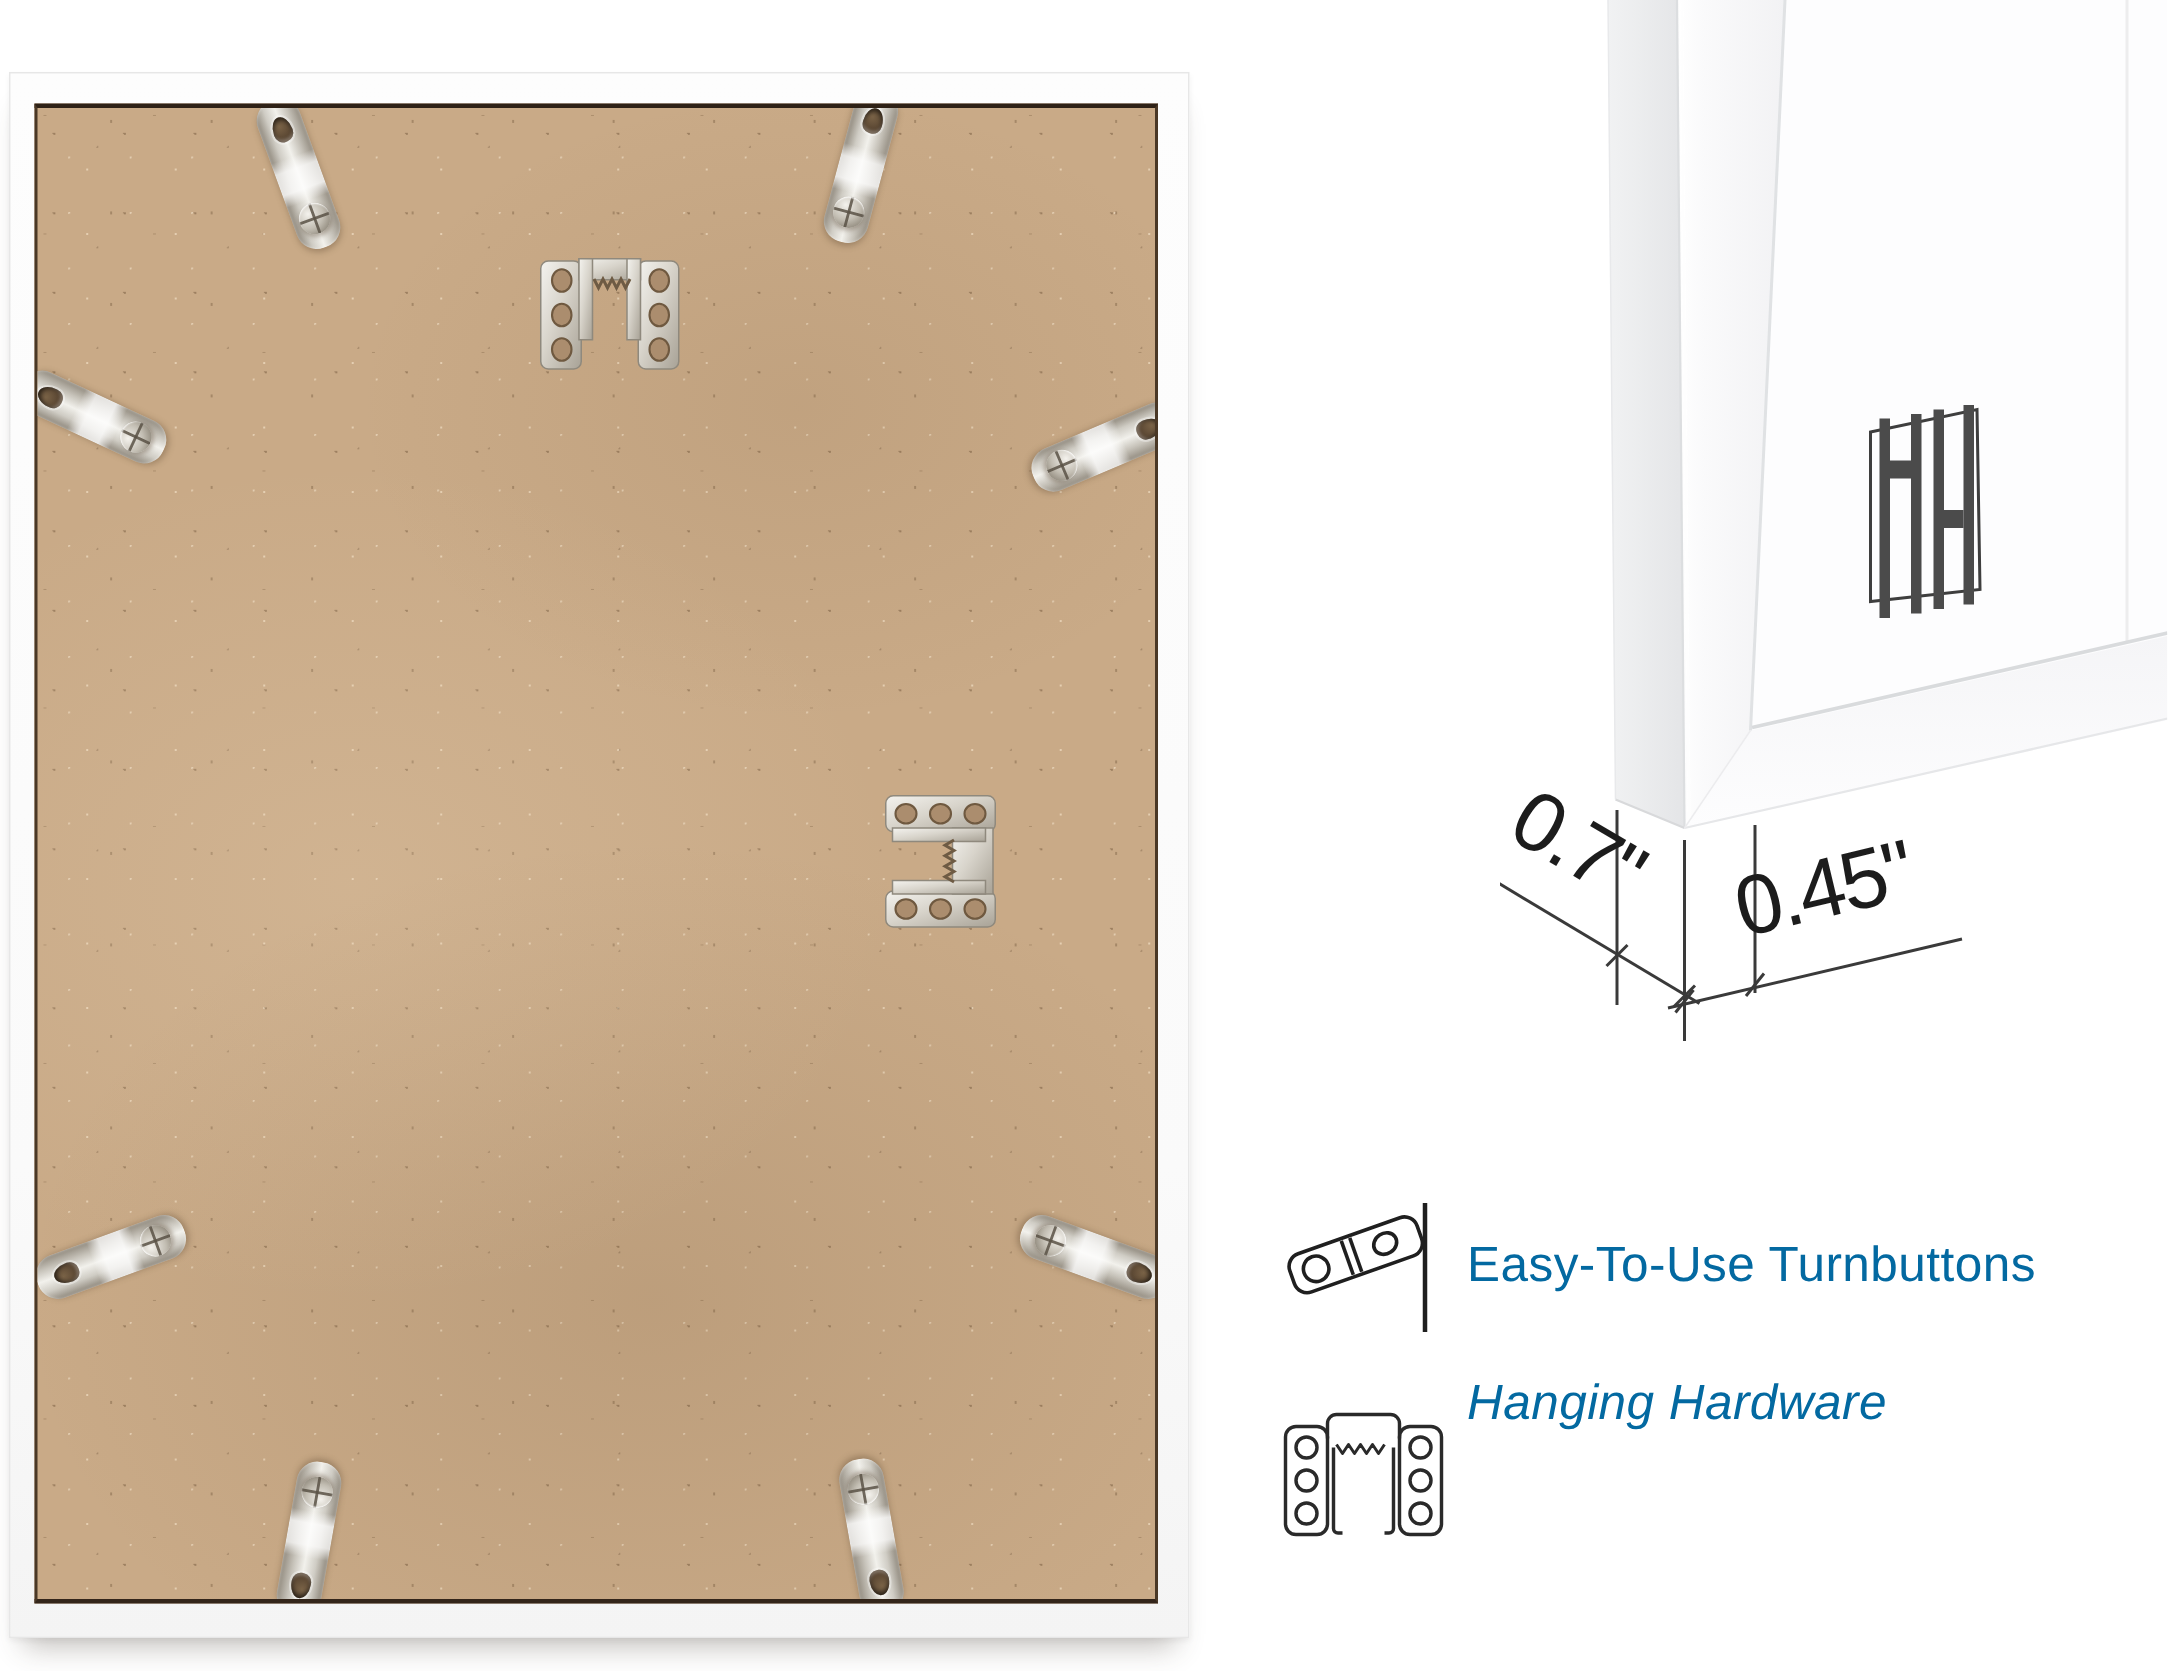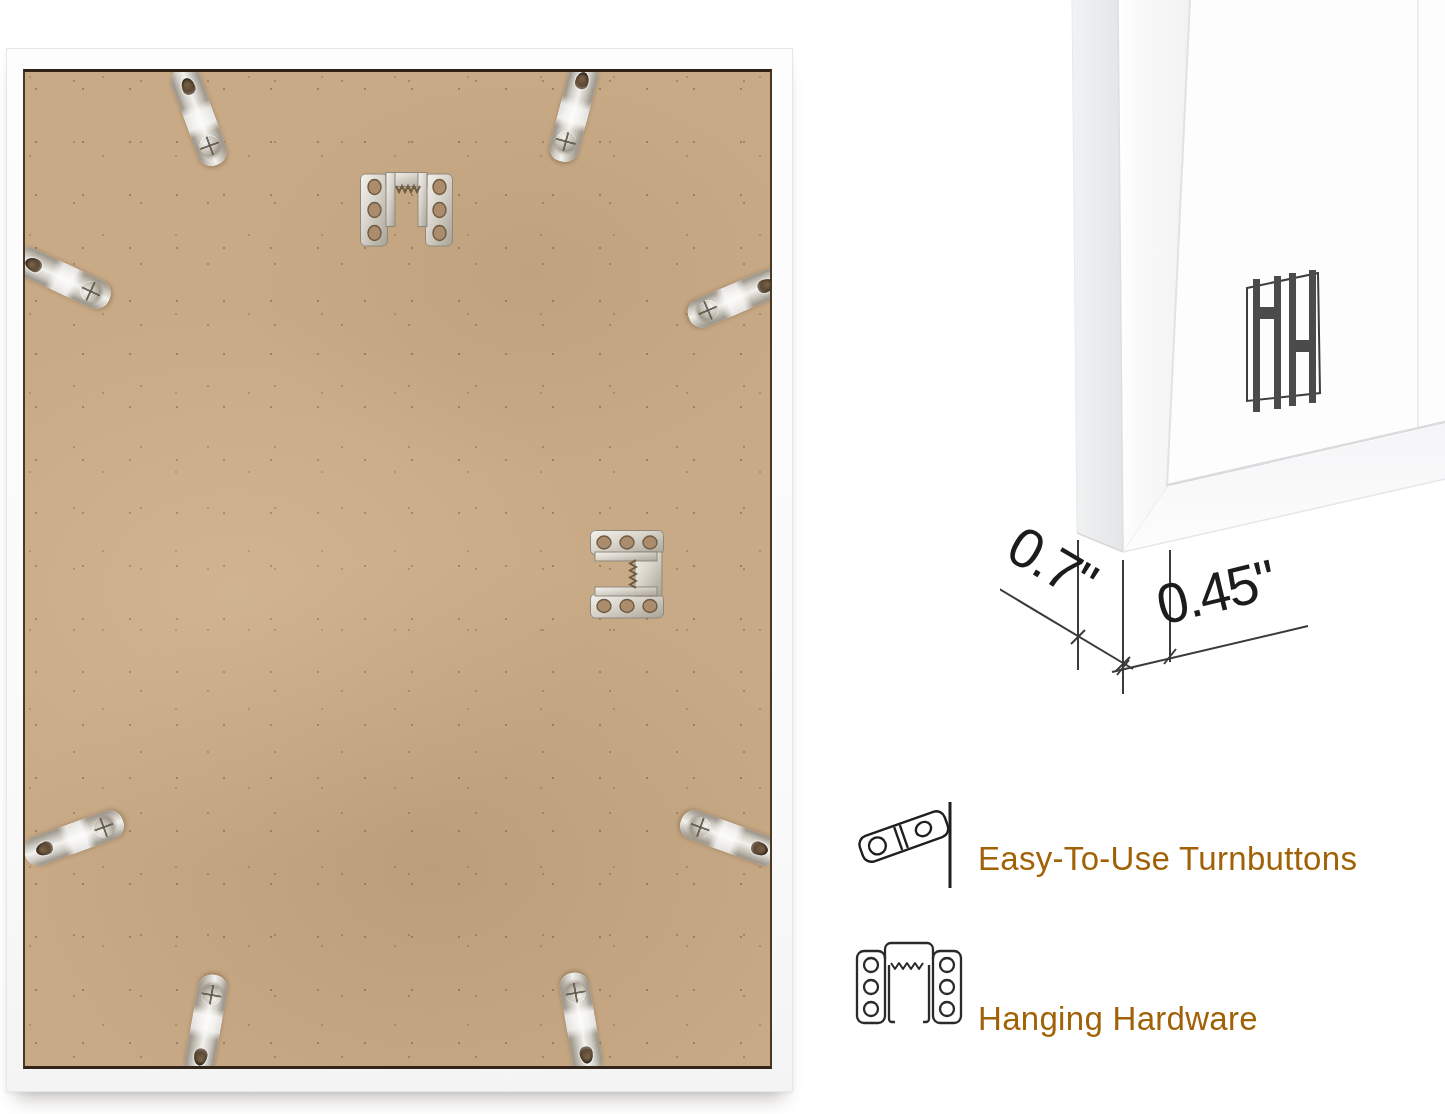--- a/index.html
+++ b/index.html
@@ -68,24 +68,24 @@
   .hangerB{position:absolute; left:564px; top:457px;}
 
   
   .corner-photo{ position:absolute; left:1000px; top:0; }
 
   
   .feature-icon{ position:absolute; }
   .fi1{ left:855px; top:795px; }
   .fi2{ left:853px; top:935px; }
   .feature-label{
-    position:absolute; font-size:33px; color:#a16207; letter-spacing:.3px; white-space:nowrap;margin-top:16px;
+    position:absolute; font-size:33px; color:#0369a1; letter-spacing:.3px; white-space:nowrap;
   }
   .fl1{ left:978px; top:824px; }
-  .fl2{ left:978px; top:984px; }
+  .fl2{ left:978px; top:916px;font-style:italic; }
 </style>
 </head>
 <body>
 
 <div class="photo-back">
   <div class="mdf">
 
     <div class="tb tb1"></div>
     <div class="tb tb2"></div>
     <div class="tb tb3"></div>

